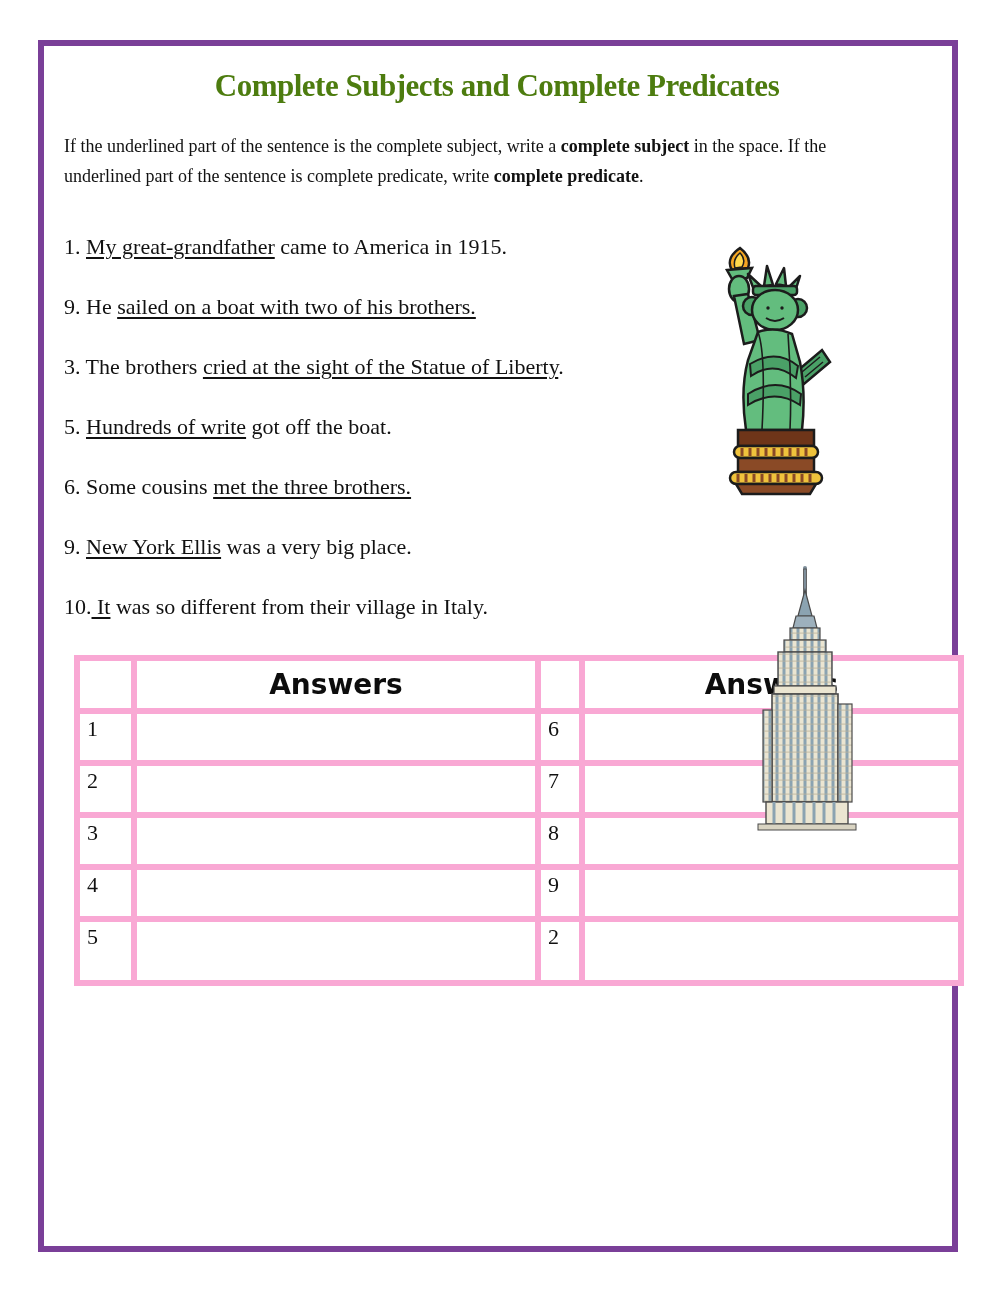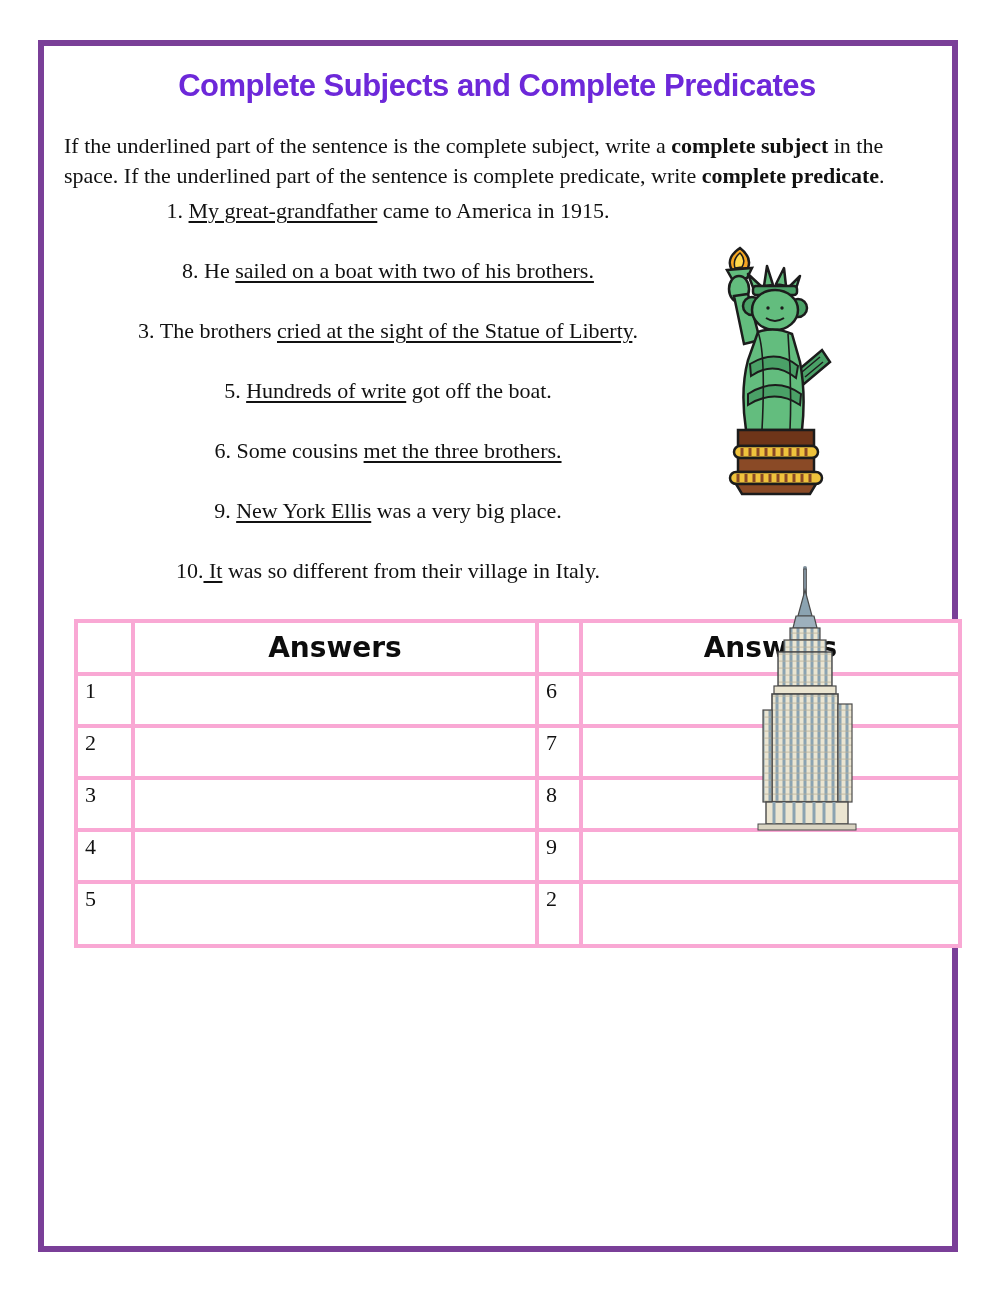--- a/index.html
+++ b/index.html
@@ -7,43 +7,43 @@
   body { font-family:"Liberation Serif", serif; color:#111; position:relative; }
 
   .page-frame {
     position:absolute; left:38px; top:40px; width:920px; height:1212px;
     border:6px solid #7a3f98; background:#ffffff;
   }
   .frame-content { position:relative; width:100%; height:100%; padding:14px 18px 0 16px; }
 
   .worksheet-title {
     text-align:center; margin-top:8px;
-    font-family:Liberation Sans, sans-serif; font-weight:bold;
-    font-size:31px; letter-spacing:-0.5px; color:#6d28d9;
+    font-family:Liberation Serif, serif; font-weight:bold;
+    font-size:31px; letter-spacing:-0.5px; color:#4d7c0f;
   }
 
   .instructions {
     margin:27px 30px 0 4px;
-    font-size:22px; line-height:30px; max-width:856px;
+    font-size:18px; line-height:30px; max-width:856px;
   }
   .instructions b { font-weight:bold; }
 
-  .sentences { margin:8px 0 0 4px; width:648px;text-align:center; }
+  .sentences { margin:44px 0 0 4px; width:648px; }
   .sentence { font-size:22px; line-height:24px; margin-bottom:36px; white-space:nowrap; }
   .sentence .u { text-decoration:underline; text-underline-offset:3px; text-decoration-thickness:1.5px; }
 
   .illustration { position:absolute; }
   .statue-wrap   { left:652px; top:198px; width:148px; height:252px; }
   .building-wrap { left:702px; top:518px; width:120px; height:272px; }
 
   .answers-table {
     border-collapse:collapse; margin:14px 0 0 14px; width:884px;
     table-layout:fixed;
   }
-  .answers-table td, .answers-table th { border:4px solid #f9a8d4; background:#fff; }
+  .answers-table td, .answers-table th { border:6px solid #f9a8d4; background:#fff; }
   .answers-table .col-num-l { width:57px; }
   .answers-table .col-ans-l { width:404px; }
   .answers-table .col-num-r { width:44px; }
   .answers-table .col-ans-r { width:379px; }
   .answers-table th {
     height:53px; font-family:"DejaVu Sans", sans-serif; font-weight:bold;
     font-size:28px; letter-spacing:0px; text-align:center; vertical-align:middle; color:#0d0d0d;
   }
   .answers-table td { height:52px; vertical-align:top; text-align:left;
     font-size:22px; padding:2px 4px 2px 7px; }
@@ -54,21 +54,21 @@
 
 <div class="page-frame">
   <div class="frame-content">
 
     <h1 class="worksheet-title">Complete Subjects and Complete Predicates</h1>
 
     <p class="instructions"><span>If the underlined part of the sentence is the complete subject, write a </span><b>complete subject</b><span> in the space. If the underlined part of the sentence is complete predicate, write </span><b>complete predicate</b><span>.</span></p>
 
     <div class="sentences">
         <div class="sentence"><span>1. </span><span class="u">My great-grandfather</span><span> came to America in 1915.</span></div>
-        <div class="sentence"><span>8. He </span><span class="u">sailed on a boat with two of his brothers.</span></div>
+        <div class="sentence"><span>9. He </span><span class="u">sailed on a boat with two of his brothers.</span></div>
         <div class="sentence"><span>3. The brothers </span><span class="u">cried at the sight of the Statue of Liberty</span><span>.</span></div>
         <div class="sentence"><span>5. </span><span class="u">Hundreds of write</span><span> got off the boat.</span></div>
         <div class="sentence"><span>6. Some cousins </span><span class="u">met the three brothers.</span></div>
         <div class="sentence"><span>9. </span><span class="u">New York Ellis</span><span> was a very big place.</span></div>
         <div class="sentence"><span>10.</span><span class="u"> It</span><span> was so different from their village in Italy.</span></div>
       </div>
 
     <div class="illustration statue-wrap">
       <svg width="148" height="252" viewBox="0 0 148 252" xmlns="http://www.w3.org/2000/svg">
 

